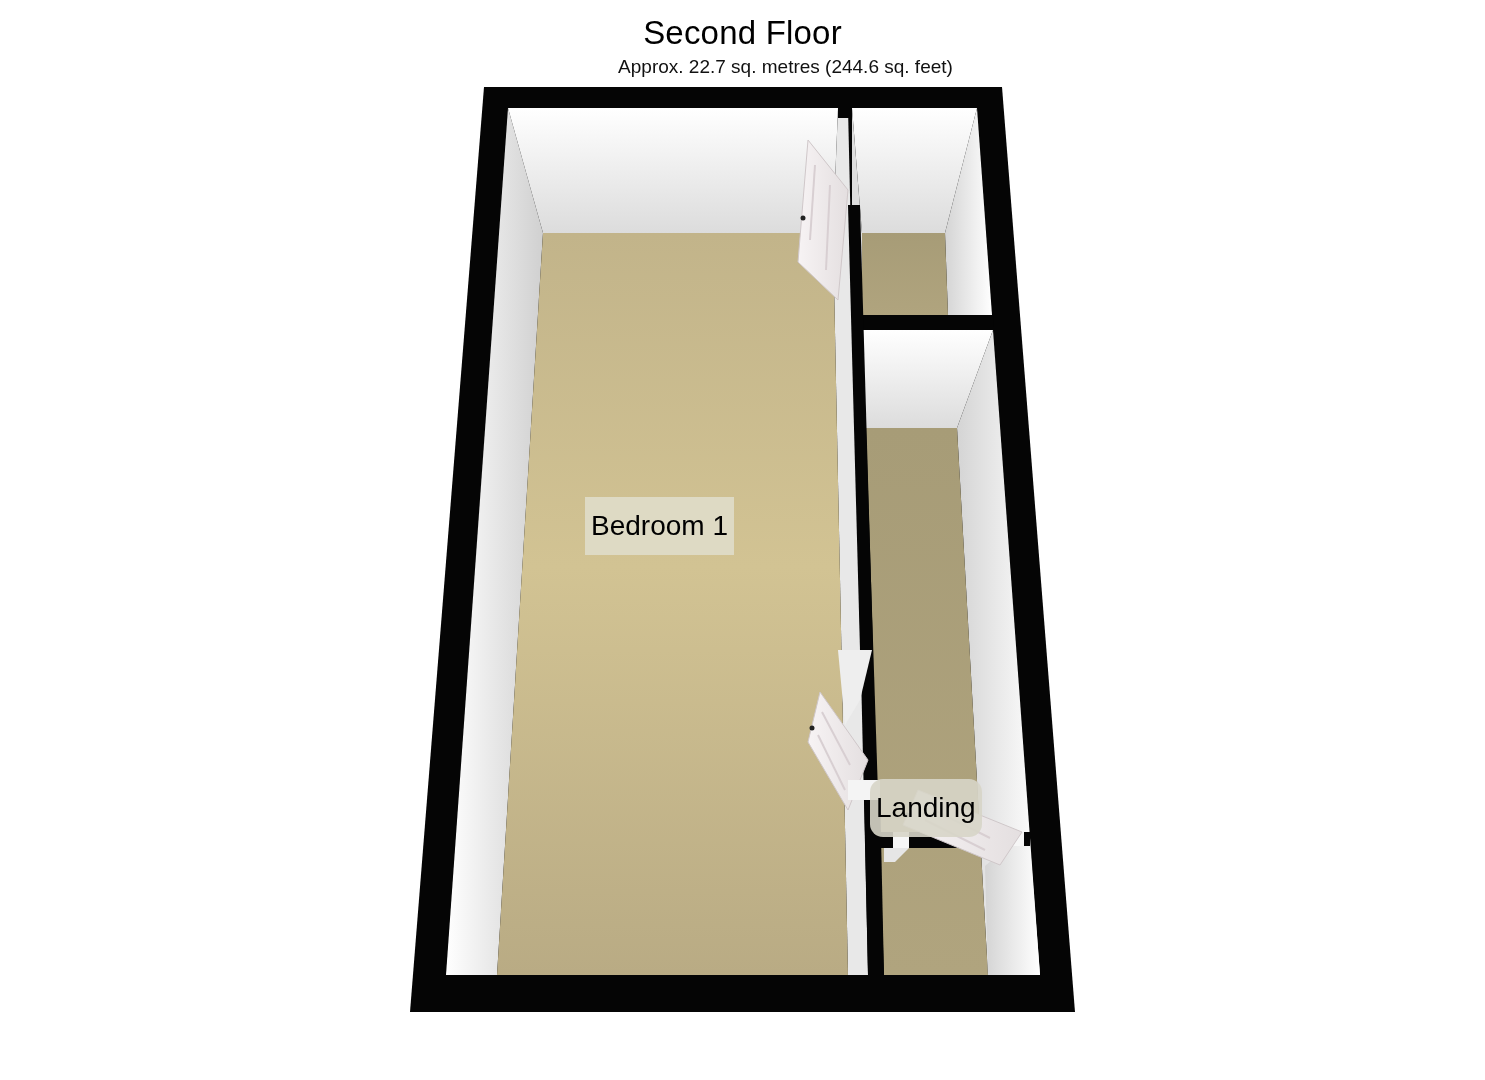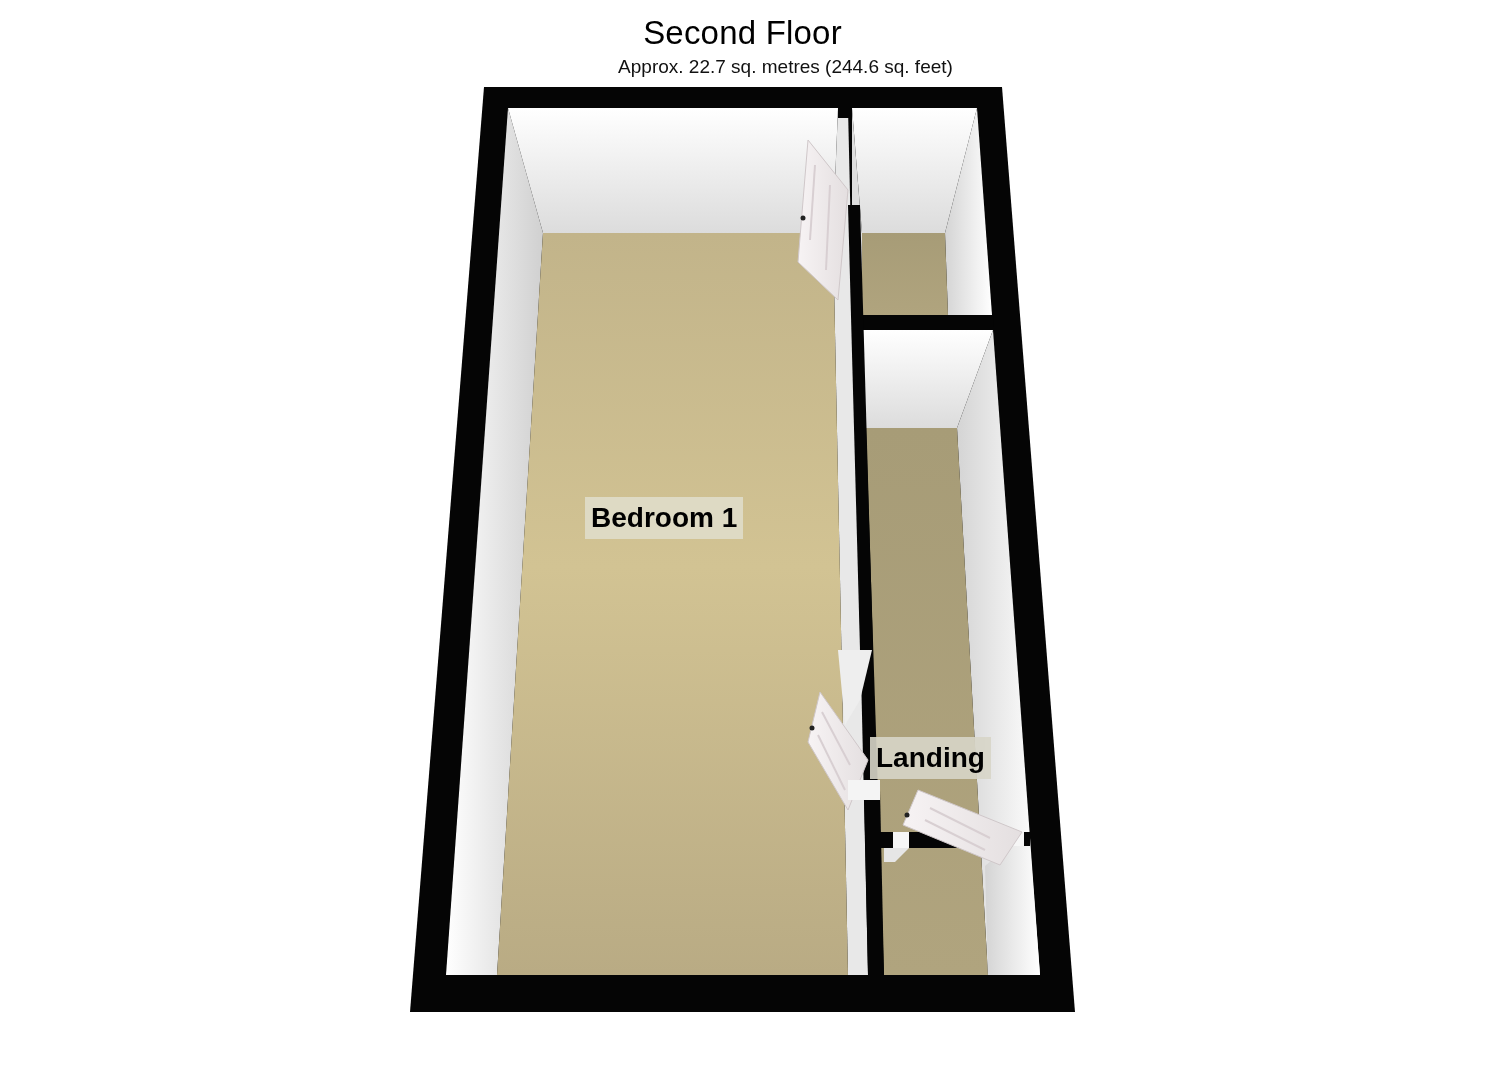--- a/index.html
+++ b/index.html
@@ -1,22 +1,22 @@
 <!DOCTYPE html>
 <html><head>
 <meta charset="utf-8">
 <style>
   html, body { margin: 0; padding: 0; background: #ffffff; }
   body { width: 1485px; height: 1080px; position: relative; overflow: hidden; font-family: "Liberation Sans", sans-serif; }
   .title { position: absolute; left: 0; width: 1485px; top: 14px; text-align: center; font-weight: normal; font-size: 33px; color: #000; letter-spacing: 0.2px; }
   .subtitle { position: absolute; left: 0; width: 1485px; top: 56px; text-align: center; font-size: 19px; color: #111; padding-left: 43px; }
   svg.plan { position: absolute; left: 0; top: 0; }
-  .room-label { position: absolute; font-weight: bold; color: #000; background: rgba(225,222,205,0.85); padding: 4px 6px; line-height: 1.2; }
+  .room-label { position: absolute; font-weight: normal; color: #000; background: rgba(225,222,205,0.85); padding: 12px 6px; line-height: 1.2; }
   .bedroom-label { left: 585px; top: 497px; font-size: 28px; }
-  .landing-label { left: 870px; top: 737px; font-size: 28px; background: rgba(215,213,200,0.9); }
+  .landing-label { left: 870px; top: 779px; font-size: 28px; background: rgba(215,213,200,0.9); border-radius: 13px; }
 </style>
 </head>
 <body>
 
 <div class="title">Second Floor</div>
 <div class="subtitle">Approx. 22.7 sq. metres (244.6 sq. feet)</div>
 
 <svg class="plan" width="1485" height="1080" viewBox="0 0 1485 1080">
   <defs>
     <linearGradient id="carpet" x1="0" y1="0" x2="0" y2="1">

